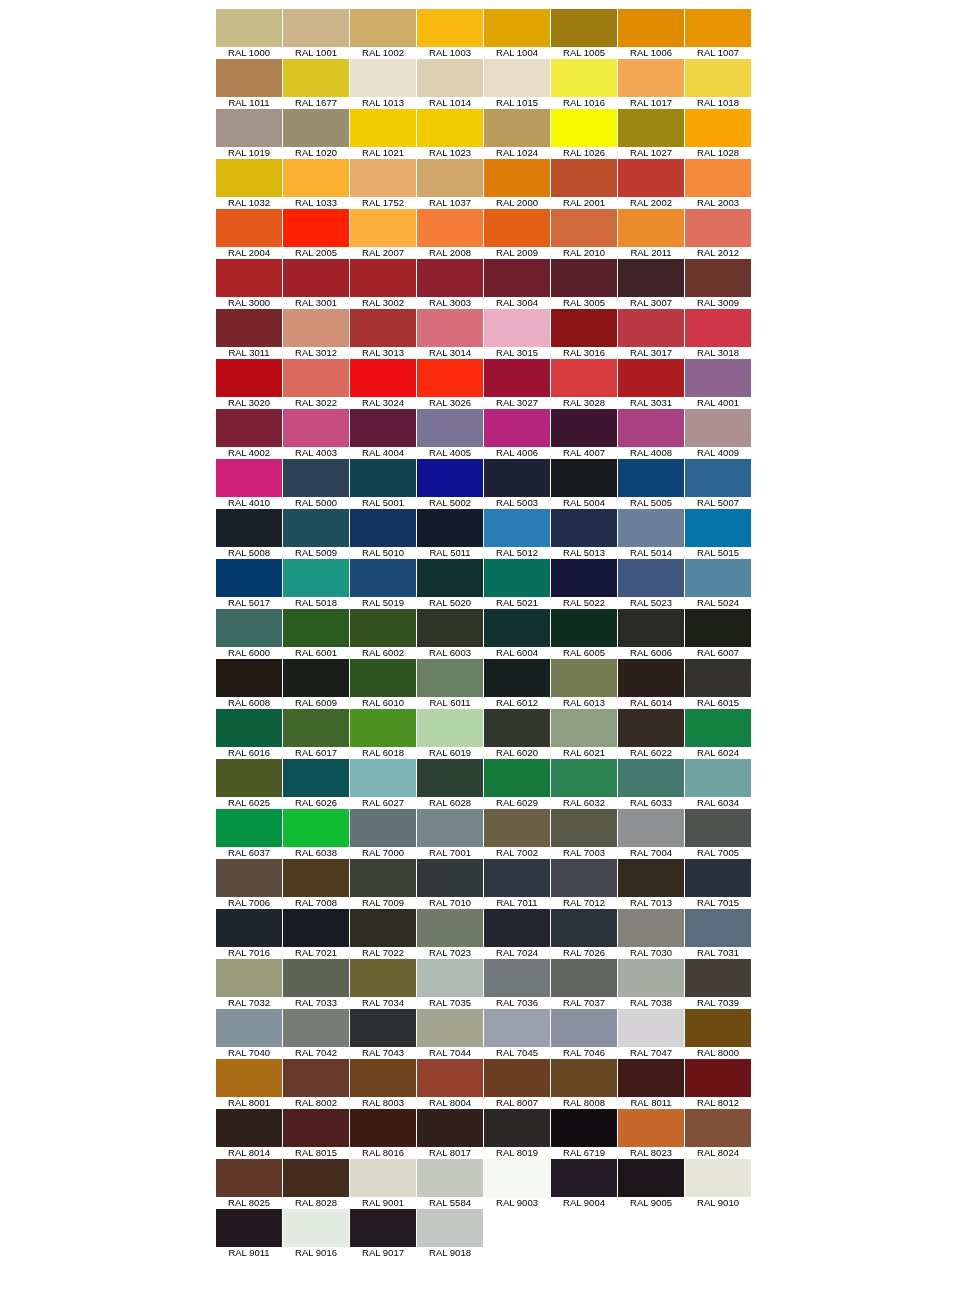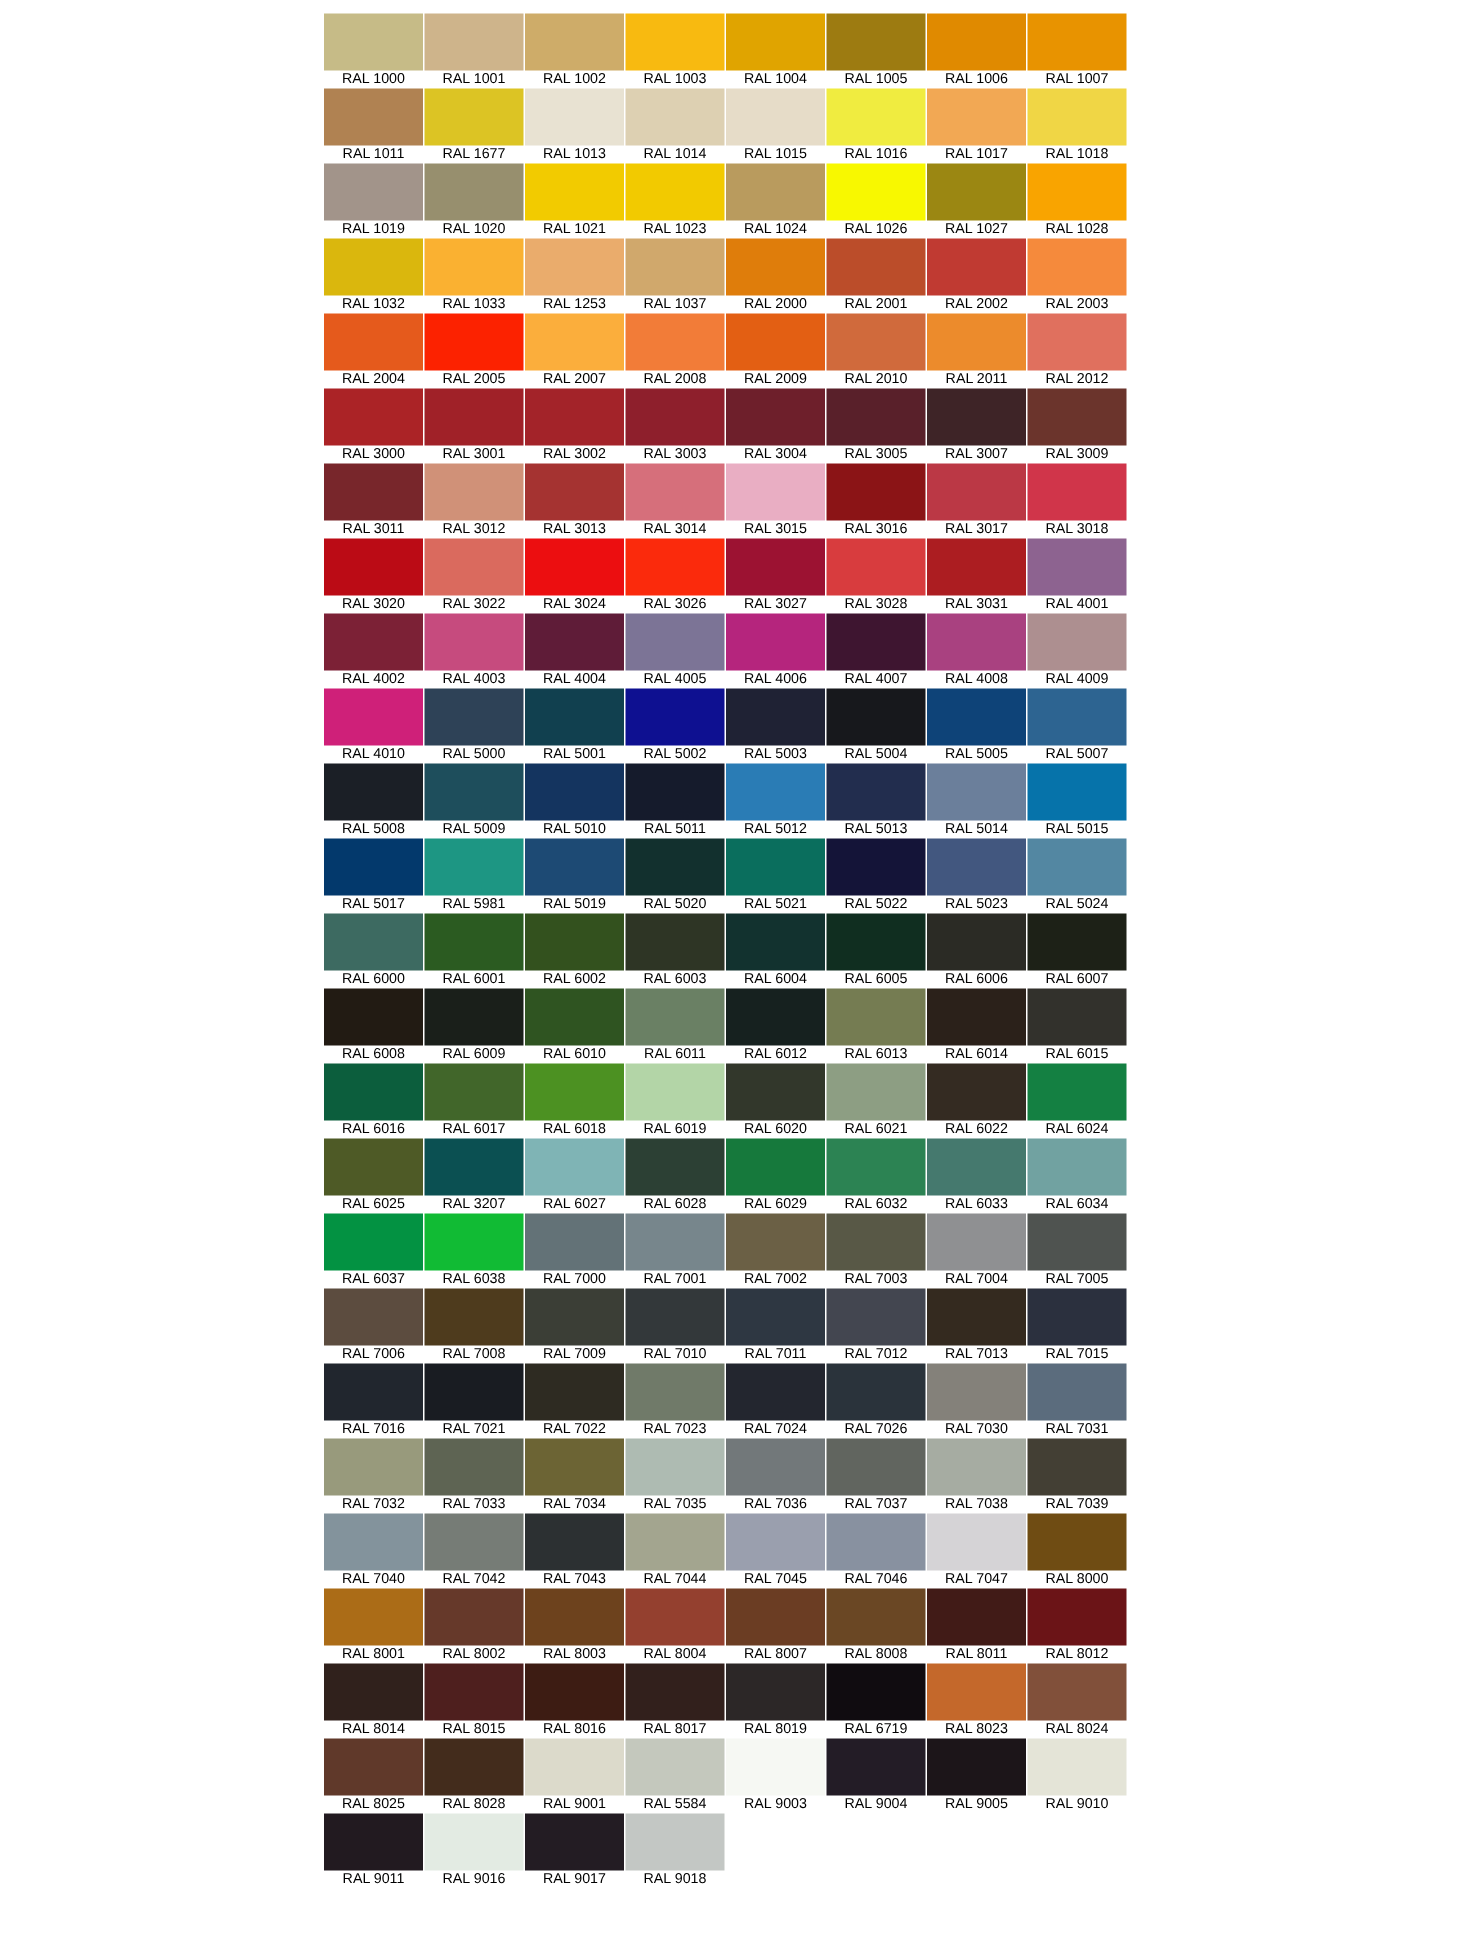--- a/index.html
+++ b/index.html
@@ -164,21 +164,21 @@
       <div class="swatch-cell">
         <div class="swatch-chip" title="RAL 1032" style="background: rgb(218, 183, 13);"></div>
         <div class="swatch-label">RAL 1032</div>
       </div>
       <div class="swatch-cell">
         <div class="swatch-chip" title="RAL 1033" style="background: rgb(250, 177, 49);"></div>
         <div class="swatch-label">RAL 1033</div>
       </div>
       <div class="swatch-cell">
         <div class="swatch-chip" title="RAL 1034" style="background: rgb(234, 172, 108);"></div>
-        <div class="swatch-label">RAL 1253</div>
+        <div class="swatch-label">RAL 1752</div>
       </div>
       <div class="swatch-cell">
         <div class="swatch-chip" title="RAL 1037" style="background: rgb(208, 168, 108);"></div>
         <div class="swatch-label">RAL 1037</div>
       </div>
       <div class="swatch-cell">
         <div class="swatch-chip" title="RAL 2000" style="background: rgb(223, 125, 11);"></div>
         <div class="swatch-label">RAL 2000</div>
       </div>
       <div class="swatch-cell">
@@ -416,21 +416,21 @@
       <div class="swatch-cell">
         <div class="swatch-chip" title="RAL 5015" style="background: rgb(6, 115, 170);"></div>
         <div class="swatch-label">RAL 5015</div>
       </div>
       <div class="swatch-cell">
         <div class="swatch-chip" title="RAL 5017" style="background: rgb(3, 57, 108);"></div>
         <div class="swatch-label">RAL 5017</div>
       </div>
       <div class="swatch-cell">
         <div class="swatch-chip" title="RAL 5018" style="background: rgb(29, 150, 131);"></div>
-        <div class="swatch-label">RAL 5981</div>
+        <div class="swatch-label">RAL 5018</div>
       </div>
       <div class="swatch-cell">
         <div class="swatch-chip" title="RAL 5019" style="background: rgb(29, 74, 116);"></div>
         <div class="swatch-label">RAL 5019</div>
       </div>
       <div class="swatch-cell">
         <div class="swatch-chip" title="RAL 5020" style="background: rgb(18, 48, 46);"></div>
         <div class="swatch-label">RAL 5020</div>
       </div>
       <div class="swatch-cell">
@@ -544,21 +544,21 @@
       <div class="swatch-cell">
         <div class="swatch-chip" title="RAL 6024" style="background: rgb(20, 128, 66);"></div>
         <div class="swatch-label">RAL 6024</div>
       </div>
       <div class="swatch-cell">
         <div class="swatch-chip" title="RAL 6025" style="background: rgb(78, 90, 38);"></div>
         <div class="swatch-label">RAL 6025</div>
       </div>
       <div class="swatch-cell">
         <div class="swatch-chip" title="RAL 6026" style="background: rgb(11, 80, 82);"></div>
-        <div class="swatch-label">RAL 3207</div>
+        <div class="swatch-label">RAL 6026</div>
       </div>
       <div class="swatch-cell">
         <div class="swatch-chip" title="RAL 6027" style="background: rgb(127, 180, 181);"></div>
         <div class="swatch-label">RAL 6027</div>
       </div>
       <div class="swatch-cell">
         <div class="swatch-chip" title="RAL 6028" style="background: rgb(44, 64, 52);"></div>
         <div class="swatch-label">RAL 6028</div>
       </div>
       <div class="swatch-cell">

